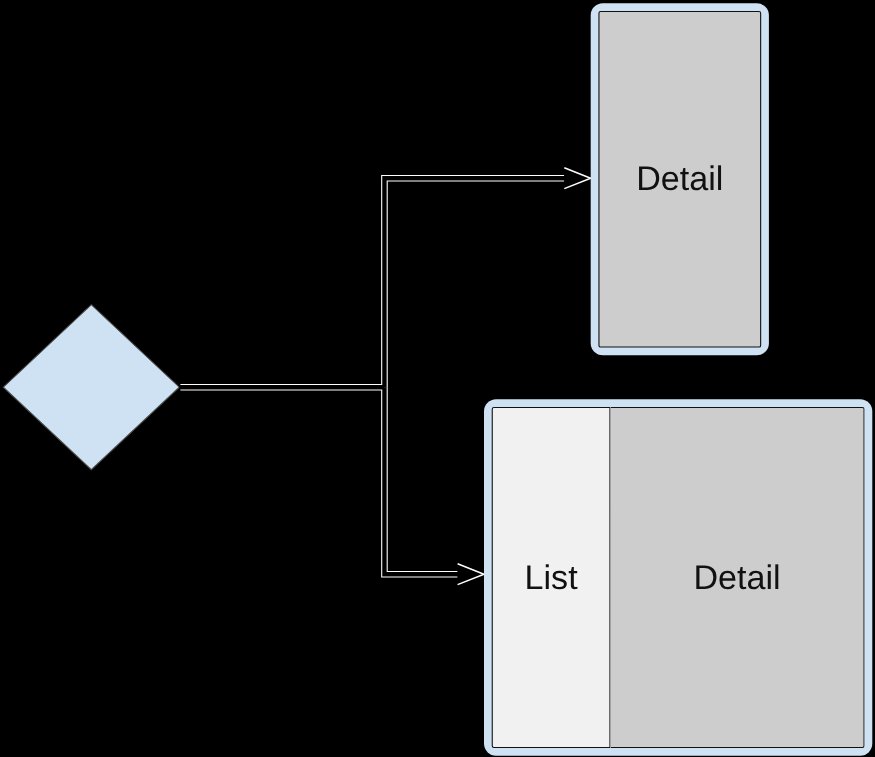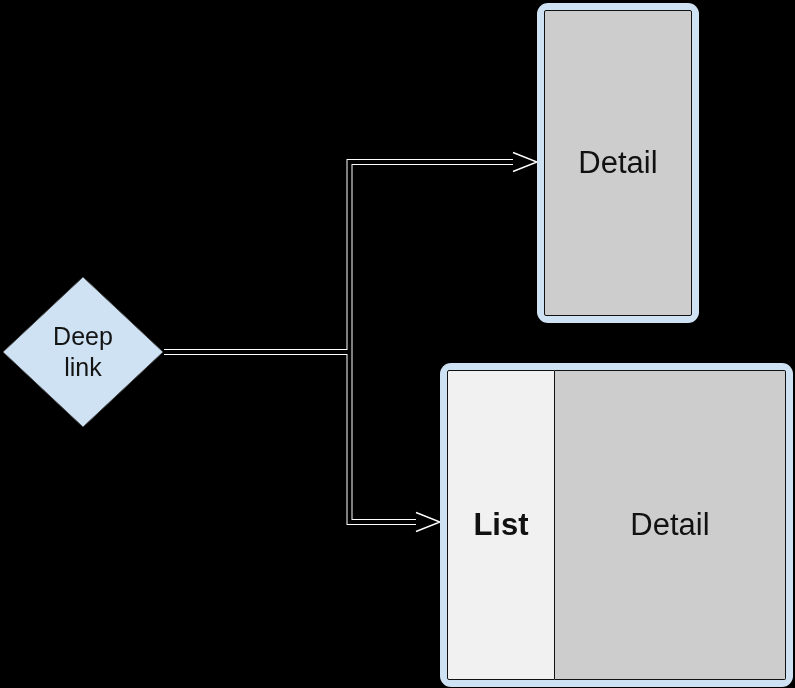--- a/index.html
+++ b/index.html
@@ -76,21 +76,20 @@
     display: flex;
     align-items: center;
     justify-content: center;
     font-size: 31px;
     border: 1px solid #111111;
   }
   .list-pane {
     width: 108px;
     background: #f1f1f1;
     border-radius: 2px 0 0 2px;
-    font-weight: bold;
   }
   .detail-pane-wide {
     flex: 1;
     background: #cdcdcd;
     border-left: none;
     border-radius: 0 2px 2px 0;
   }
 </style>
 </head>
 <body>
@@ -109,21 +108,20 @@
     <g stroke="#000000" stroke-width="4" fill="none" stroke-linejoin="miter" stroke-linecap="butt">
       <path d="M163,352 H349.5"></path>
       <path d="M349.5,352 V162 H514"></path>
       <path d="M349.5,352 V522 H417"></path>
     </g>
 
     <path d="M513,152.5 L537,162 L513,171.5" fill="#000000" stroke="#ffffff" stroke-width="1.4" stroke-linejoin="miter"></path>
     <path d="M416,512.5 L440,522 L416,531.5" fill="#000000" stroke="#ffffff" stroke-width="1.4" stroke-linejoin="miter"></path>
   </svg>
 
-  <div class="deep-link-label">Deep link</div>
 
   <div class="detail-box">
     <div class="detail-inner">
       <span>Detail</span>
     </div>
   </div>
 
   <div class="listdetail-box">
     <div class="pane list-pane">
       <span>List</span>

